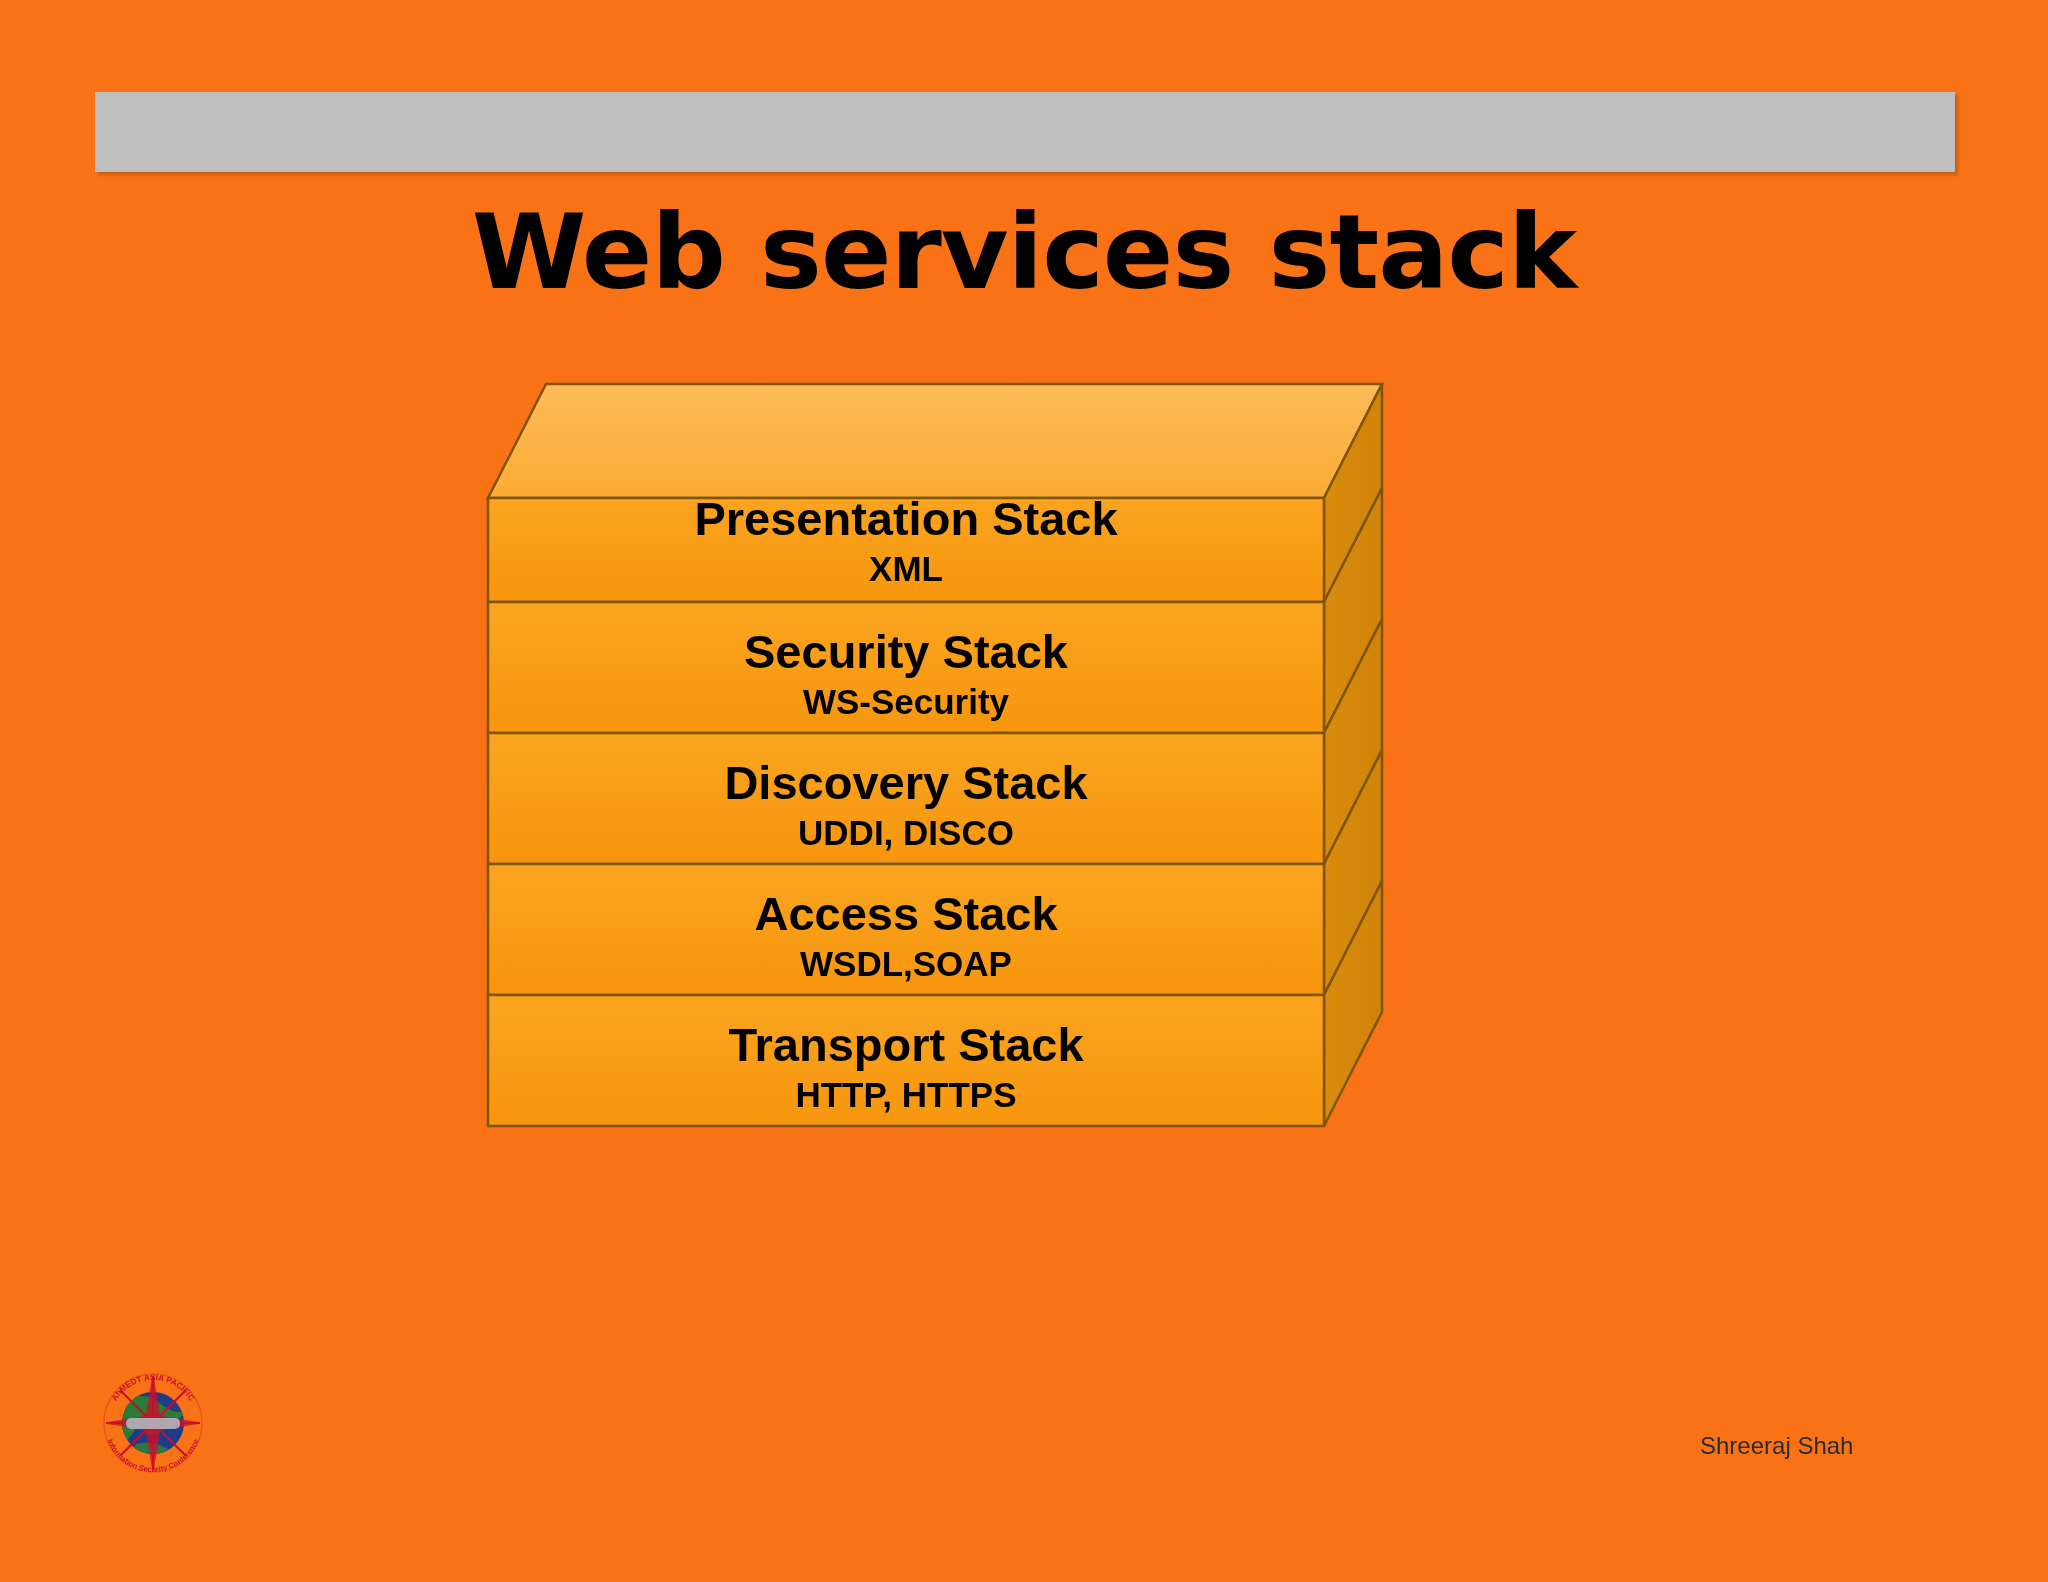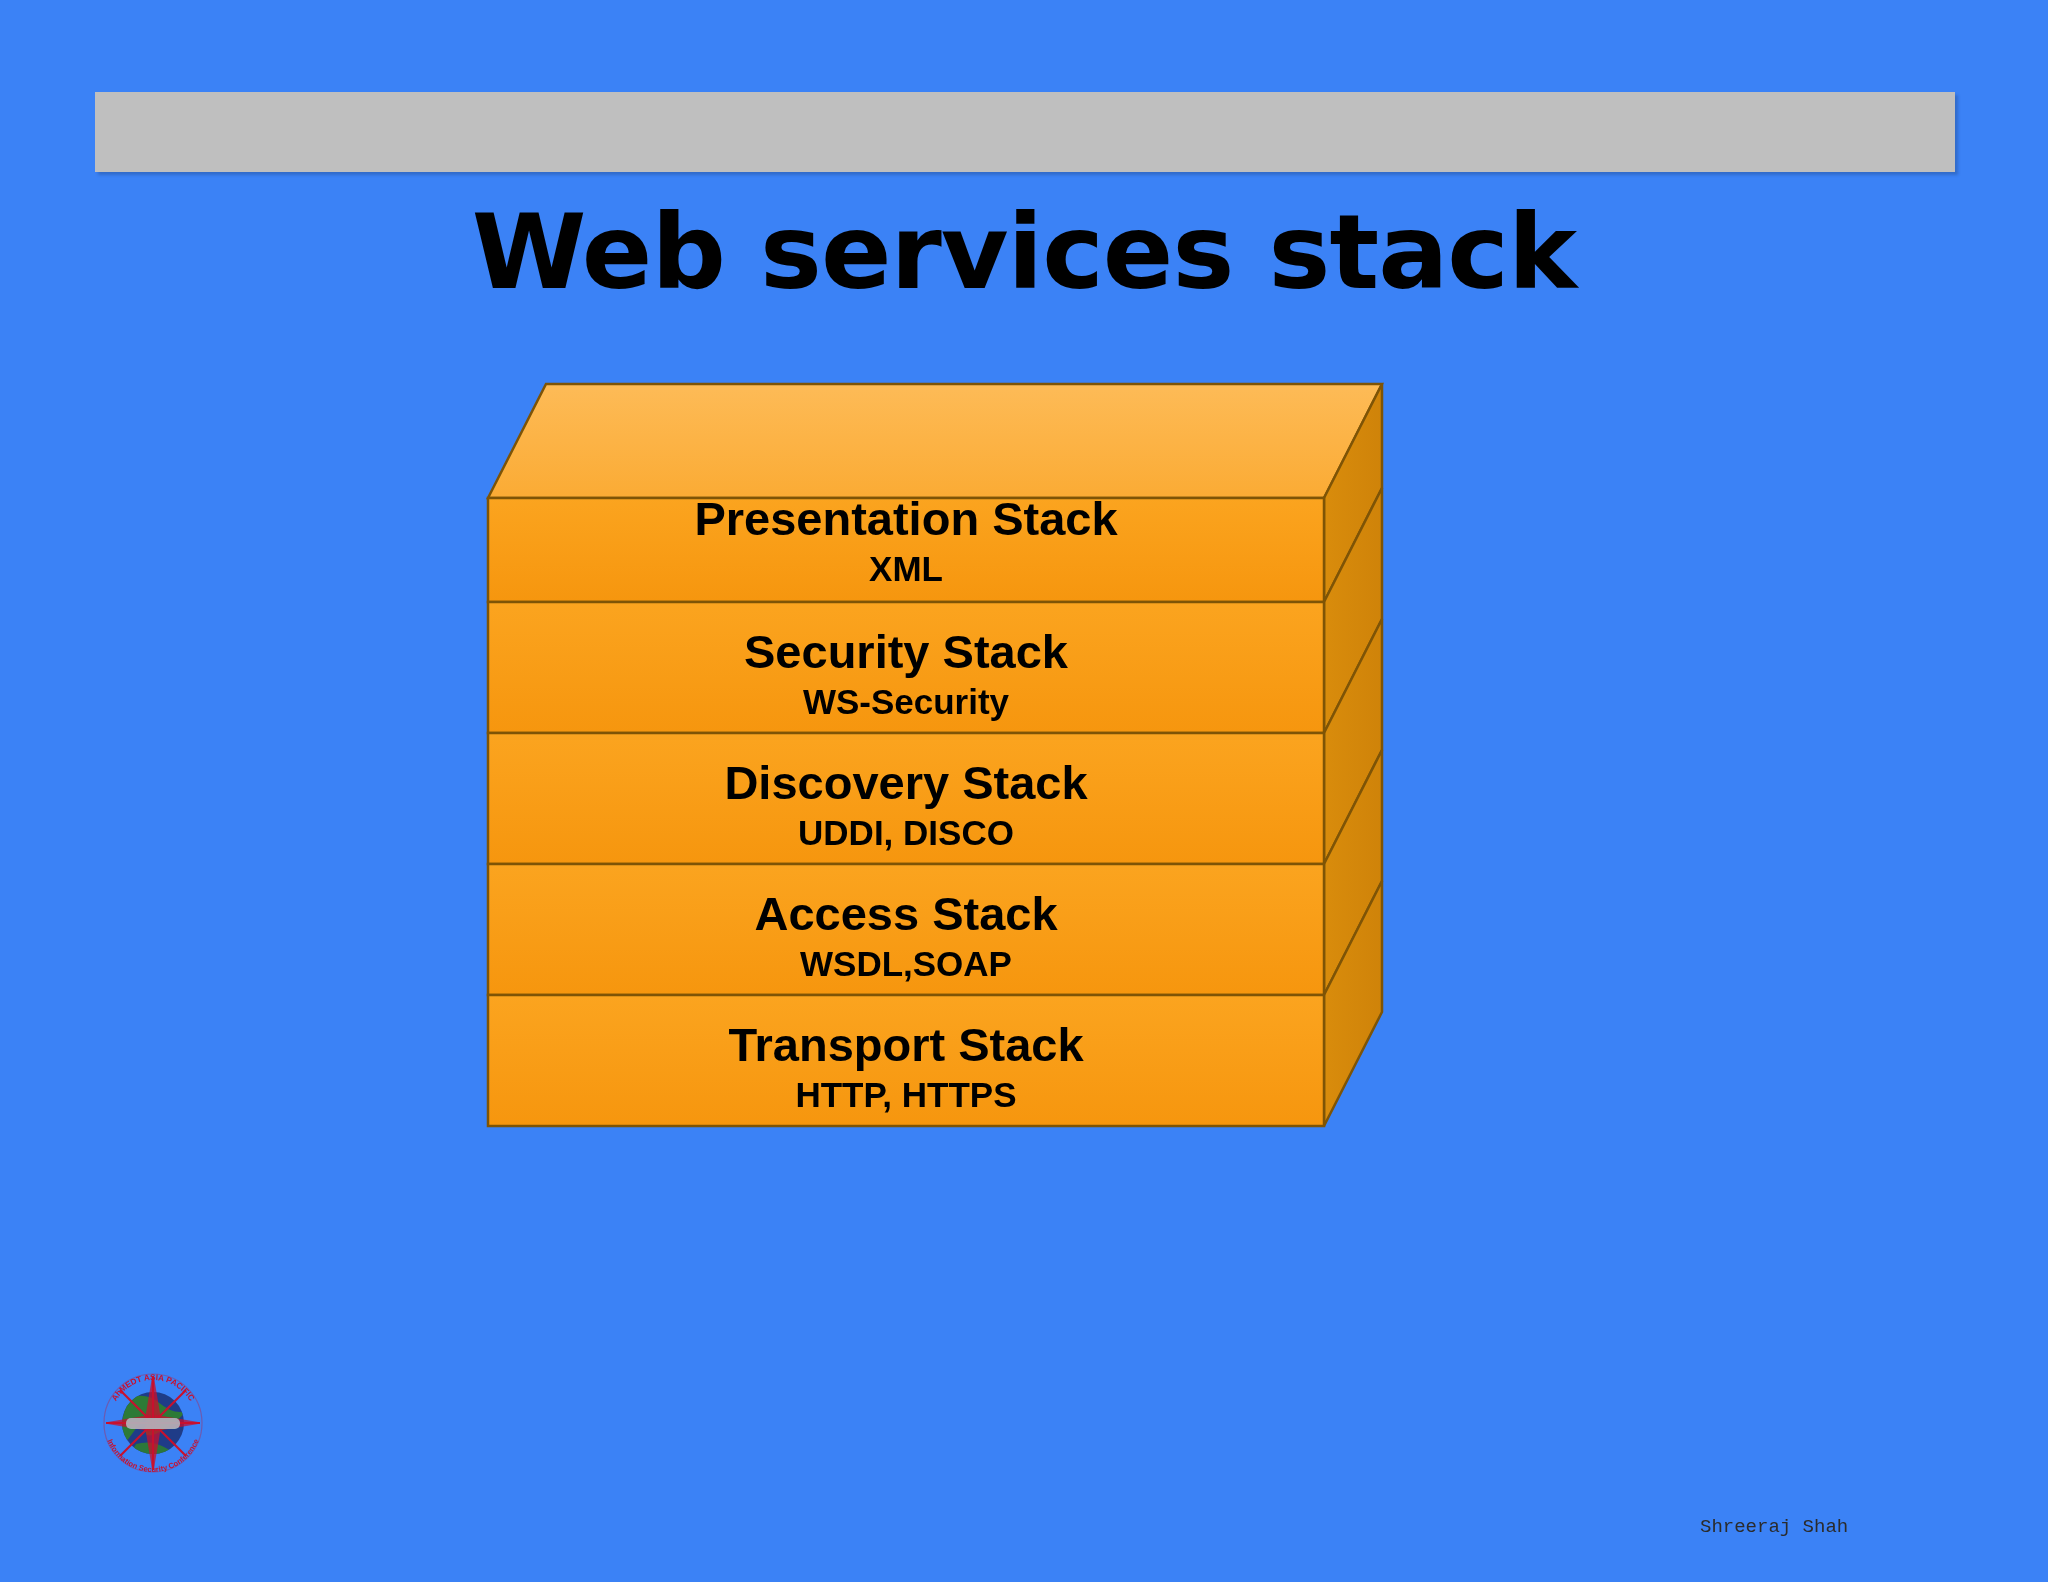--- a/index.html
+++ b/index.html
@@ -7,21 +7,21 @@
     padding: 0;
     background: #ffffff;
   }
   body {
     font-family: "Liberation Sans", sans-serif;
   }
   #slide {
     position: relative;
     width: 2048px;
     height: 1582px;
-    background: #3b82f6;
+    background: #f97316;
     overflow: hidden;
   }
 
   
   #header-bar {
     position: absolute;
     left: 95px;
     top: 92px;
     width: 1860px;
     height: 80px;
@@ -80,26 +80,26 @@
     left: 88px;
     top: 1358px;
     width: 130px;
     height: 130px;
   }
 
   
   #author-credit {
     position: absolute;
     left: 1700px;
-    top: 1516px;
+    top: 1432px;
     width: 300px;
-    font-size: 19px;
+    font-size: 24px;
     color: #2b2b2b;
     text-align: left;
-    font-family: Liberation Mono, monospace;
+    font-family: Liberation Sans, sans-serif;
   }
 </style>
 </head>
 <body>
 
 <div id="slide">
 
   <div id="header-bar"></div>
 
   <div id="page-title">Web services stack</div>

